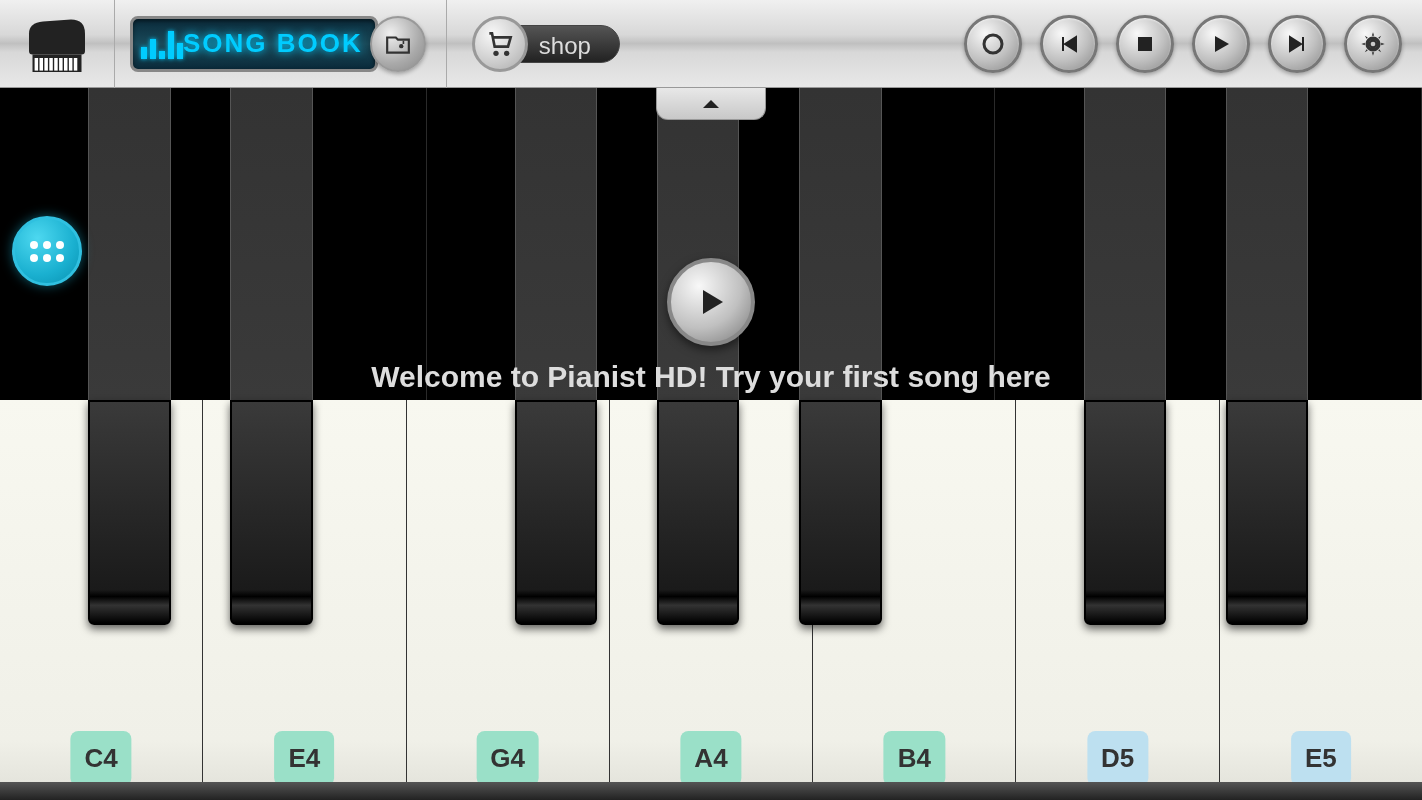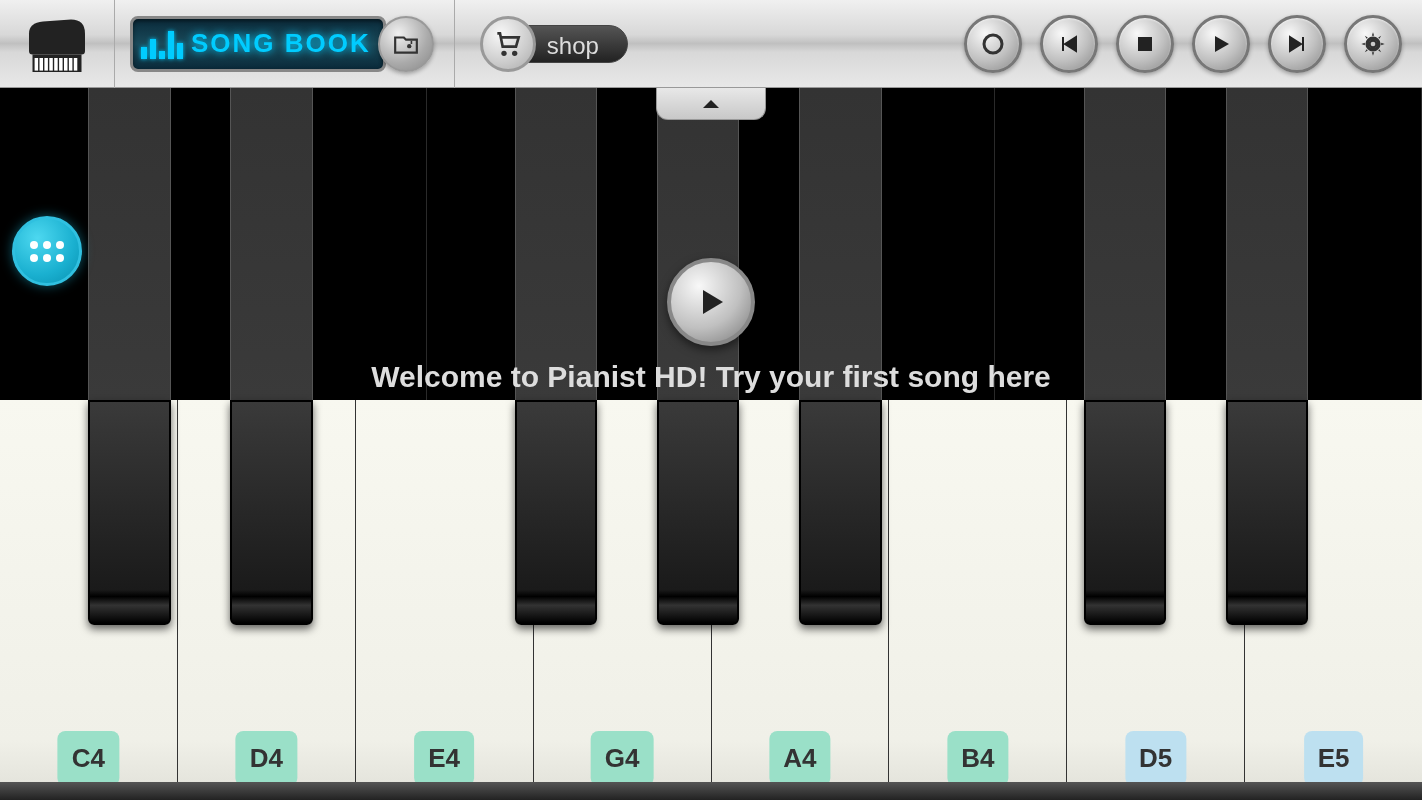--- a/index.html
+++ b/index.html
@@ -37,21 +37,20 @@
   height: 88px;
 }
 .songbook-display {
   background: linear-gradient(to bottom, #0a2a3a 0%, #1a4a5a 50%, #0a2a3a 100%);
   border: 3px solid #888;
   border-radius: 8px;
   height: 56px;
   padding: 4px 12px 4px 8px;
   display: flex;
   align-items: center;
-  gap: 8px;
   box-shadow: inset 0 2px 4px rgba(0,0,0,0.5);
 }
 .eq-bars { display: flex; gap: 3px; align-items: flex-end; height: 30px; }
 .eq-bar { width: 6px; background: #00ccff; box-shadow: 0 0 4px #00ccff; }
 .songbook-text {
   color: #00ccff;
   font-size: 26px;
   font-weight: bold;
   letter-spacing: 2px;
   text-shadow: 0 0 8px #00ccff;
@@ -385,23 +384,20 @@
   </div>
 
   <div class="welcome-text">Welcome to Pianist HD! Try your first song here</div>
 
   <div class="keyboard" style="position:absolute;top:312px;left:0;right:0;">
     <div class="white-keys" id="white-keys">
         <div class="white-key">
           <div class="key-label label-green">C4</div>
         </div>
         <div class="white-key">
-          <div class="key-label label-green">D4</div>
-        </div>
-        <div class="white-key">
           <div class="key-label label-green">E4</div>
         </div>
         <div class="white-key">
           <div class="key-label label-green">G4</div>
         </div>
         <div class="white-key">
           <div class="key-label label-green">A4</div>
         </div>
         <div class="white-key">
           <div class="key-label label-green">B4</div>

